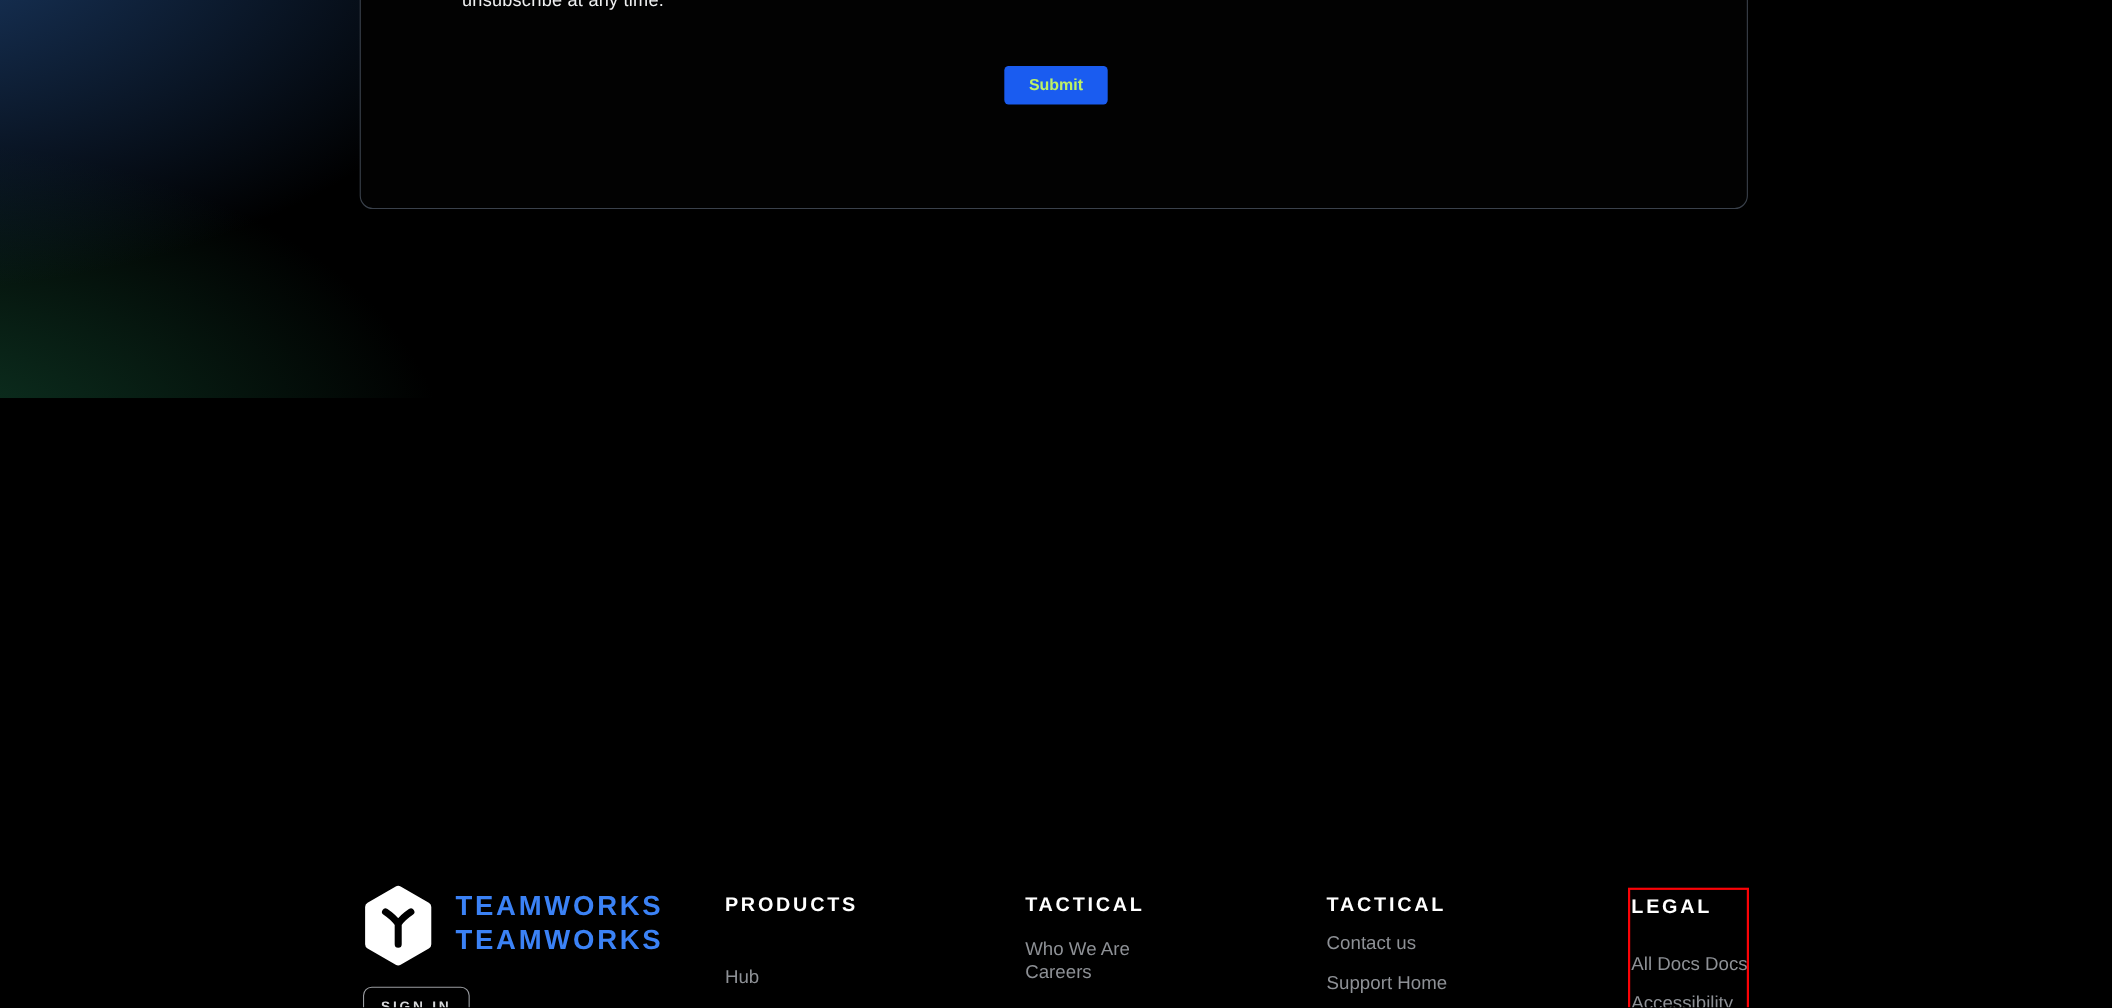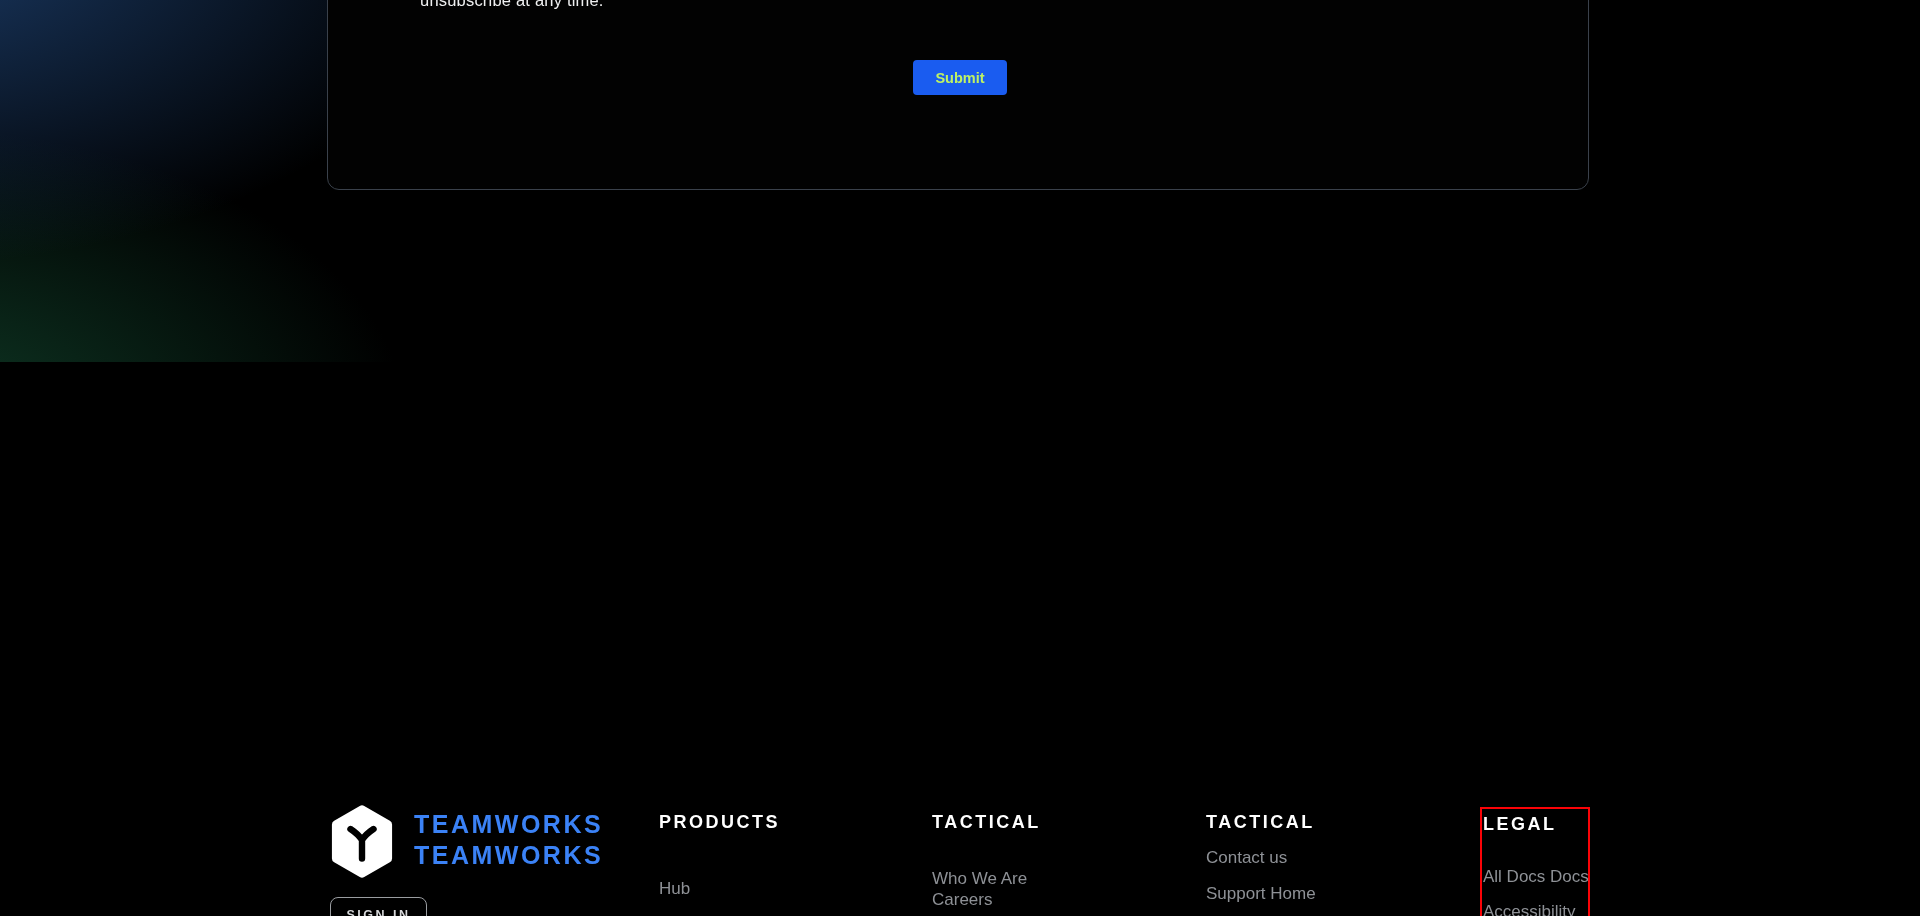--- a/index.html
+++ b/index.html
@@ -48,21 +48,21 @@
 
   .col { position:absolute; top:452px; width:220px; }
   .col-products  { left:659px; }
   .col-company   { left:932px; }
   .col-resources { left:1206px; }
   .col-legal     { left:1483px; top:454px; }
   .col-title { color:#fff; font-size:18px; font-weight:bold; letter-spacing:2.5px; line-height:16px; }
   .flink { display:block; color:#8e9196; font-size:17px; line-height:17px; text-decoration:none; cursor:pointer; }
   .col-products  .flink:nth-of-type(1) { margin-top:50px; }
   .col-products  .flink:nth-of-type(n+2) { margin-top:19px; }
-  .col-company   .flink:nth-of-type(1) { margin-top:40px; }
+  .col-company   .flink:nth-of-type(1) { margin-top:24px; }
   .col-company   .flink:nth-of-type(n+2) { margin-top:4px; }
   .col-resources .flink:nth-of-type(1) { margin-top:19px; }
   .col-resources .flink:nth-of-type(n+2) { margin-top:19px; }
   .col-legal     .flink:nth-of-type(1) { margin-top:36px; }
   .col-legal     .flink:nth-of-type(n+2) { margin-top:18px; }
 
   .highlight-box {
     position:absolute; left:1480px; top:445px; width:110px; height:391px;
     border:2px solid #fb0307; pointer-events:none; z-index:5;
   }

